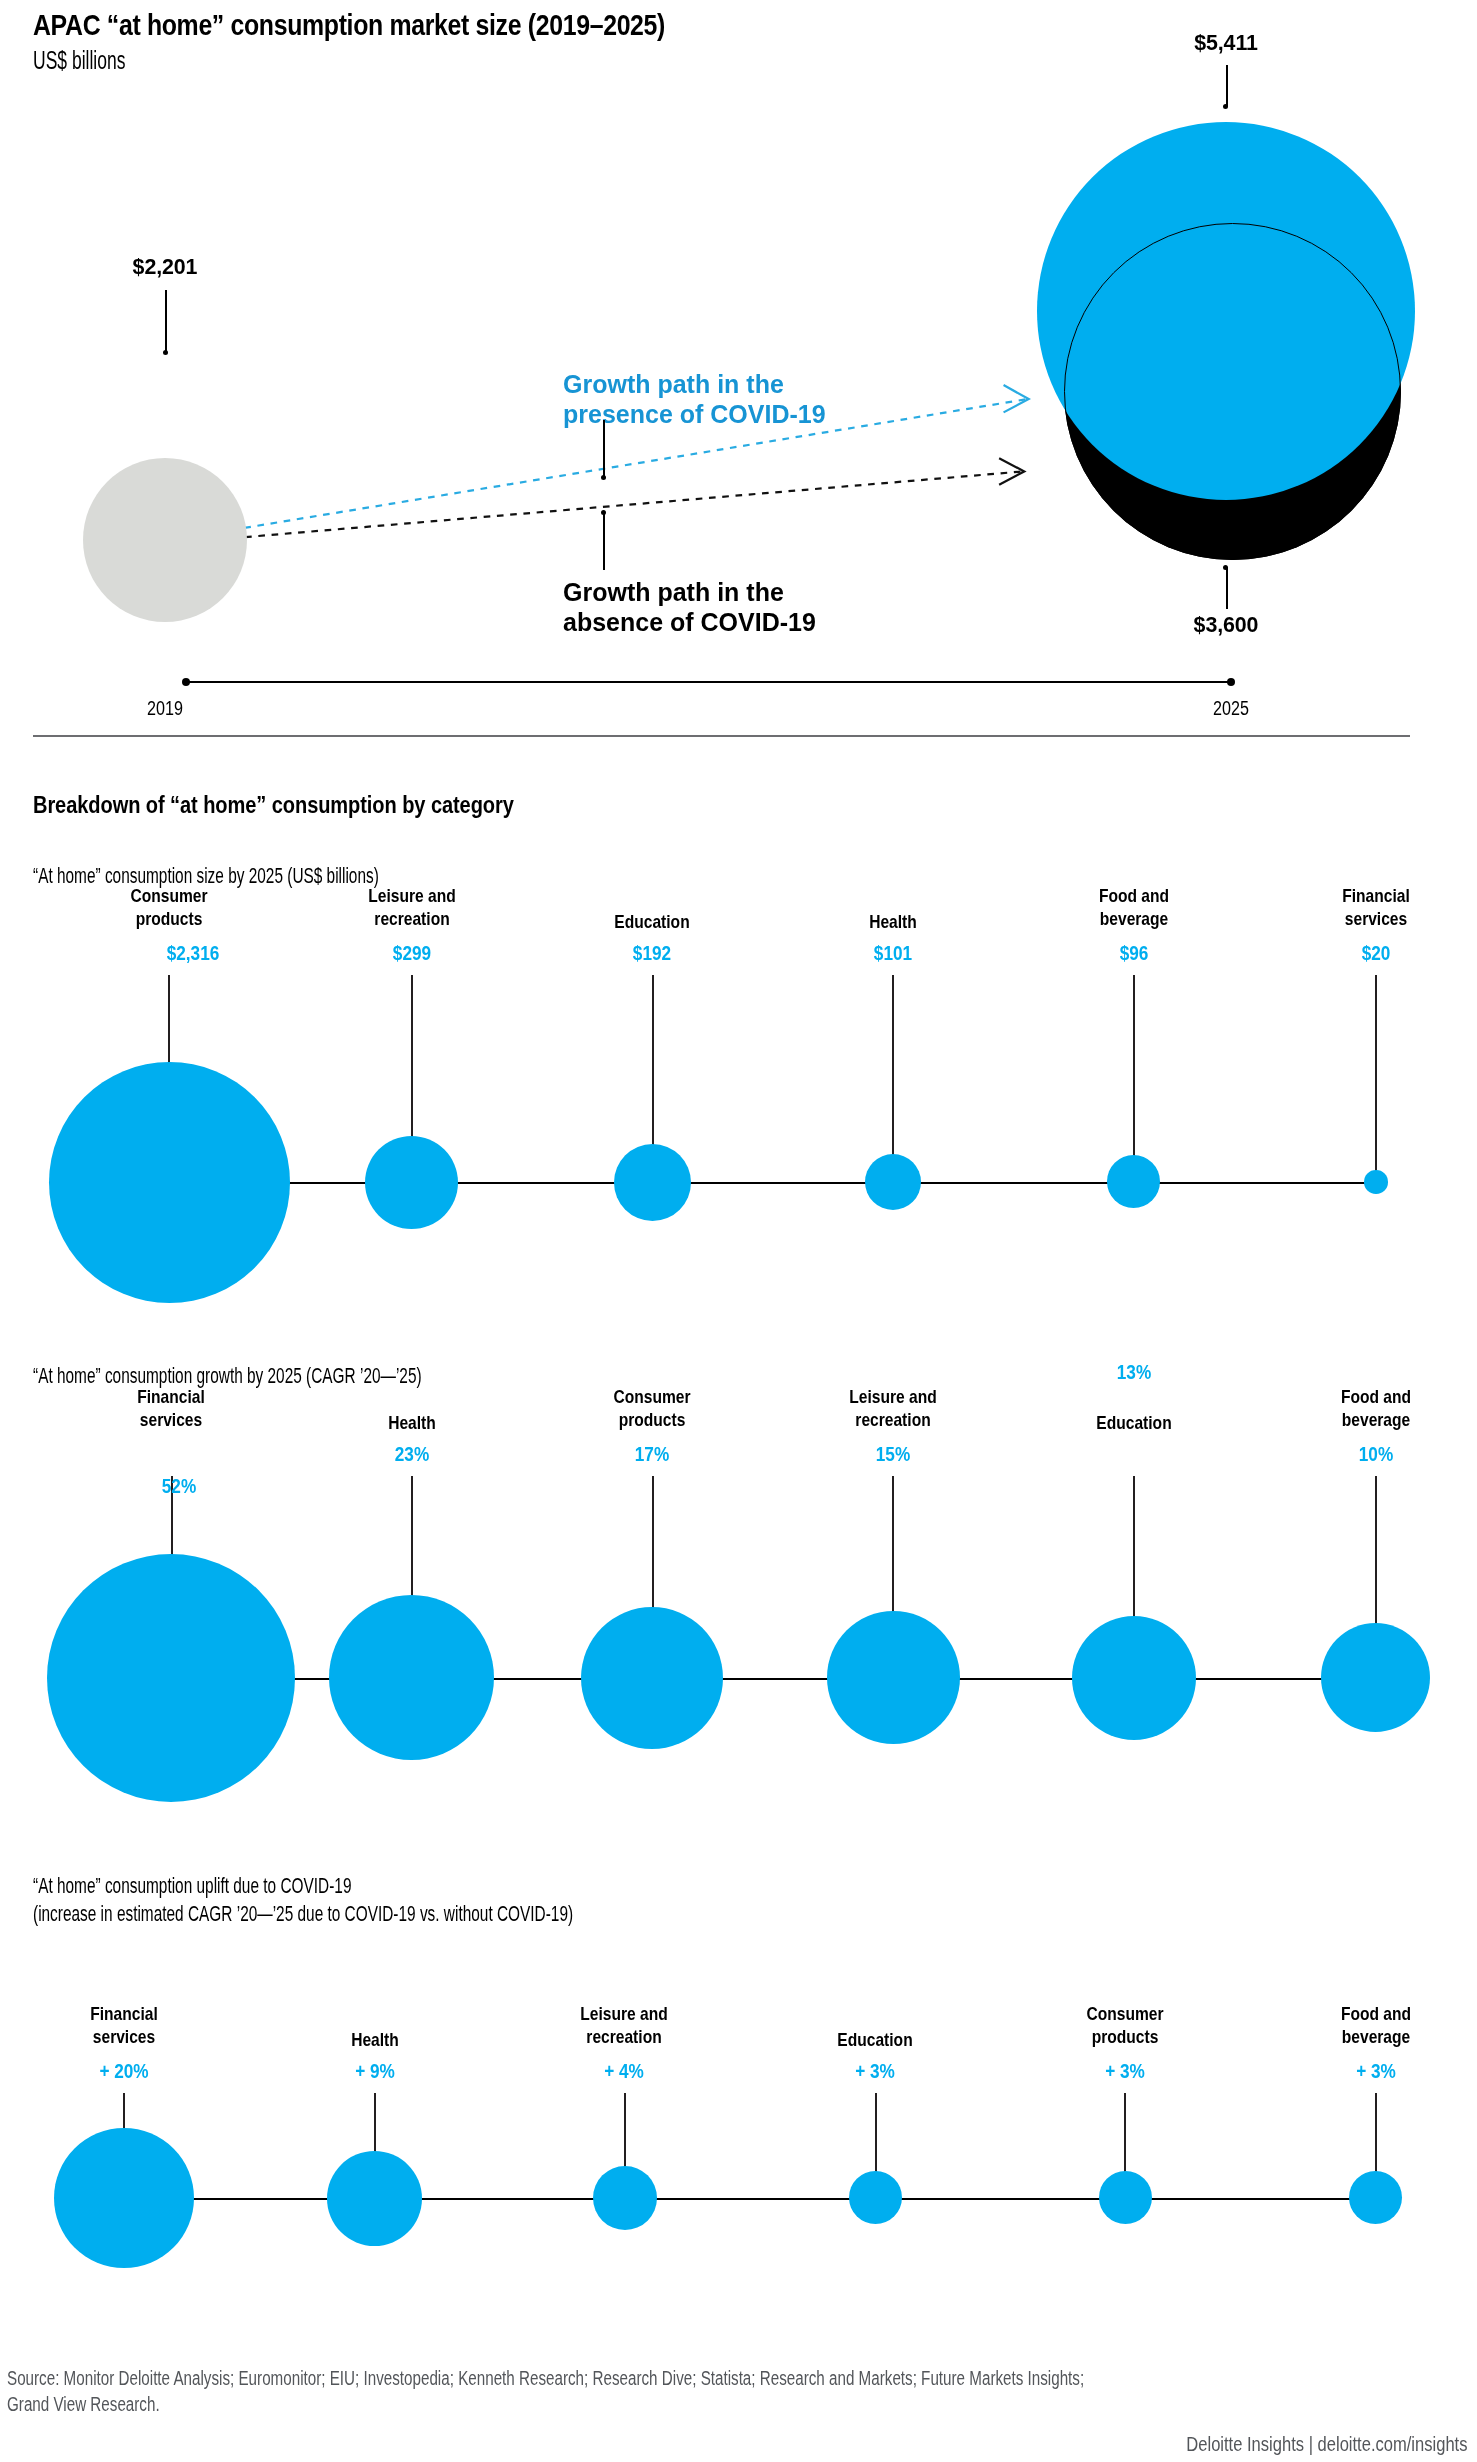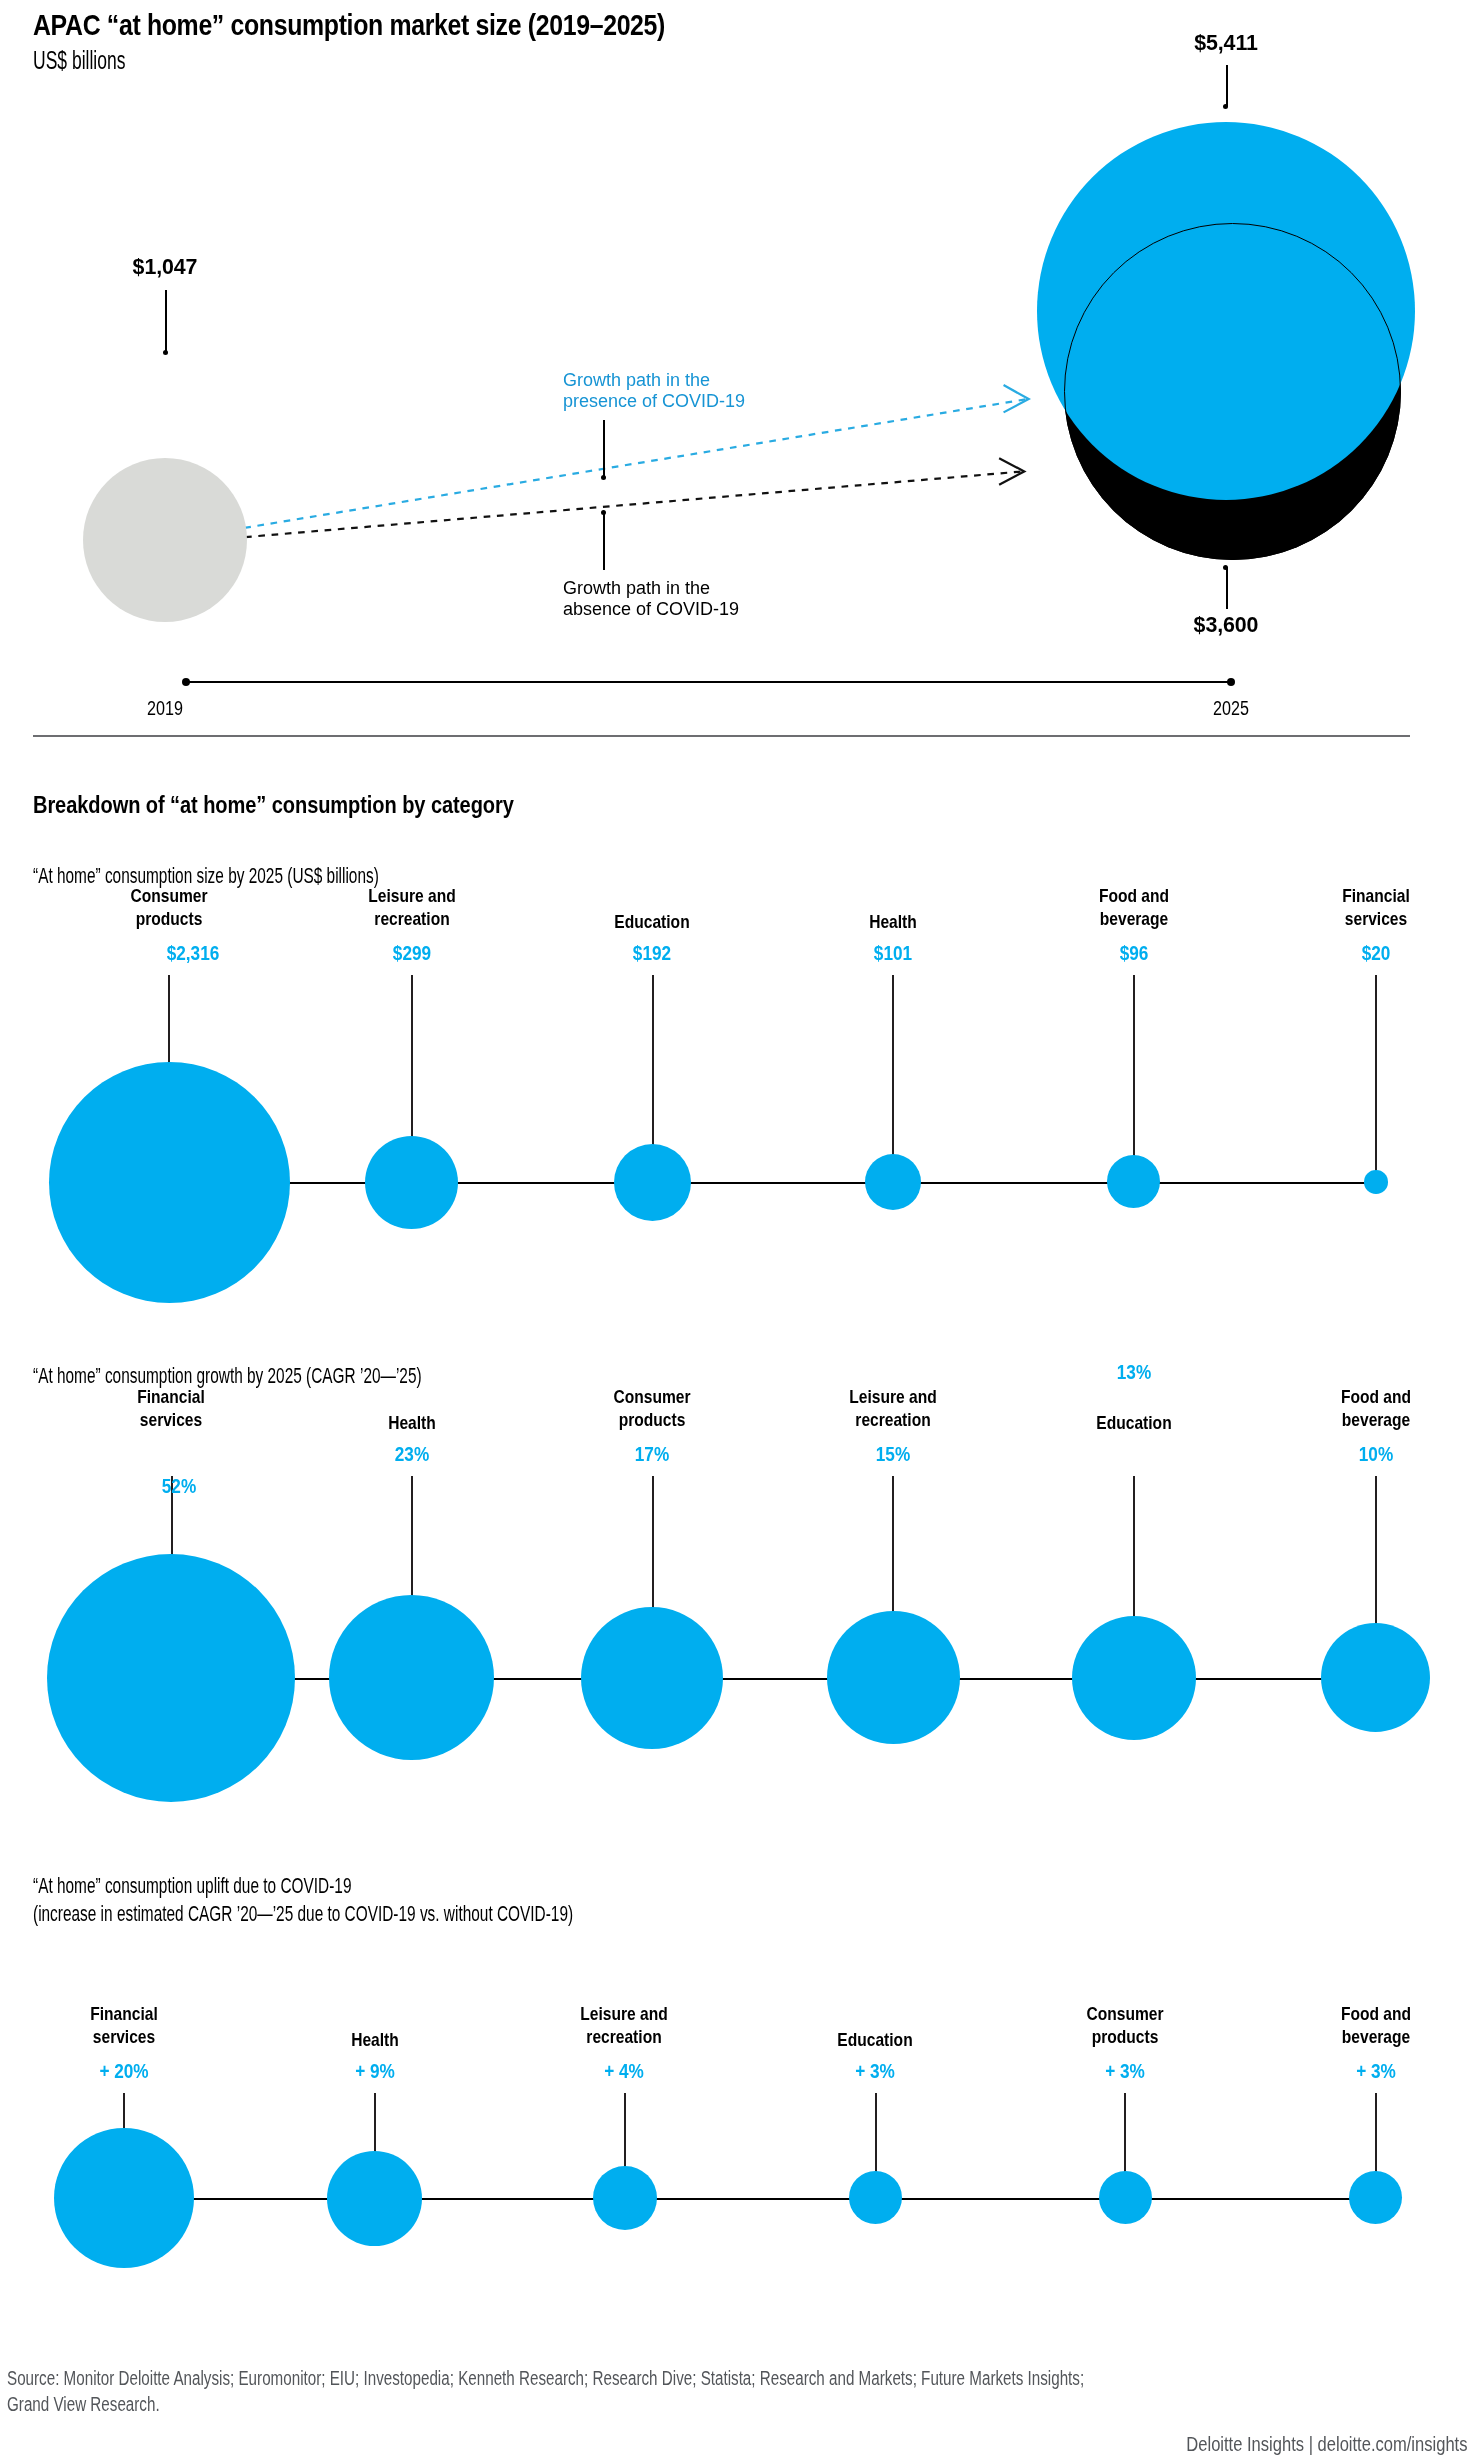--- a/index.html
+++ b/index.html
@@ -84,21 +84,21 @@
   #top-axis-dot-right { position:absolute; left:1227px; top:626px; width:8.1px; height:8.1px; border-radius:50%; background:#000; }
   .axis-year {
     position:absolute; font-size:20.7px; font-weight:400; color:#000;
     transform: translateX(-50%) scaleX(0.78);
   }
 
   
   #growth-lines { position:absolute; left:0; top:0; width:1478px; height:672px; pointer-events:none; }
 
   .annot {
-    position:absolute; font-size:18px; font-weight:400; line-height:1.18;
+    position:absolute; font-size:25px; font-weight:700; line-height:1.18;
     white-space:nowrap;
   }
   #annot-presence { color:#1794d4; left:563px; top:318px; text-align:left; }
   #annot-absence  { color:#000000; left:563px; top:526px; text-align:left; }
 
   
   #divider { position:absolute; left:32.5px; top:735px; width:1377px; height:1.5px; background:#6d6e71; }
 
   
   #breakdown-heading {
@@ -164,21 +164,21 @@
   <svg id="growth-lines" viewBox="0 0 2000 910" preserveAspectRatio="none">
 
     <line x1="224" y1="662" x2="1390" y2="470" stroke="#29abe2" stroke-width="3" stroke-dasharray="9 9"></line>
     <polyline points="1358,451 1392,470 1358,488" fill="none" stroke="#29abe2" stroke-width="3"></polyline>
 
     <line x1="224" y1="666" x2="1384" y2="568" stroke="#111111" stroke-width="3" stroke-dasharray="9 9"></line>
     <polyline points="1352,550 1386,568 1352,586" fill="none" stroke="#111111" stroke-width="3"></polyline>
   </svg>
 
   <div class="bubble" id="bubble-2019"></div>
-  <div class="val-label" style="left:165px; top:203px; transform:translateX(-50%);">$1,047</div>
+  <div class="val-label" style="left:165px; top:203px; transform:translateX(-50%);">$2,201</div>
   <div class="leader-v" style="left:165px; top:238px; height:63px;"></div>
   <div class="leader-dot" style="left:163px; top:298px;"></div>
 
   <div class="bubble" id="bubble-2025-absence"></div>
   <div class="bubble" id="bubble-2025-presence"></div>
   <div class="bubble" id="bubble-2025-outline"></div>
 
   <div class="val-label" style="left:1226px; top:-20.7px; transform:translateX(-50%);">$5,411</div>
   <div class="leader-v" style="left:1226px; top:13.3px; height:42px;"></div>
   <div class="leader-dot" style="left:1223px; top:52px;"></div>

